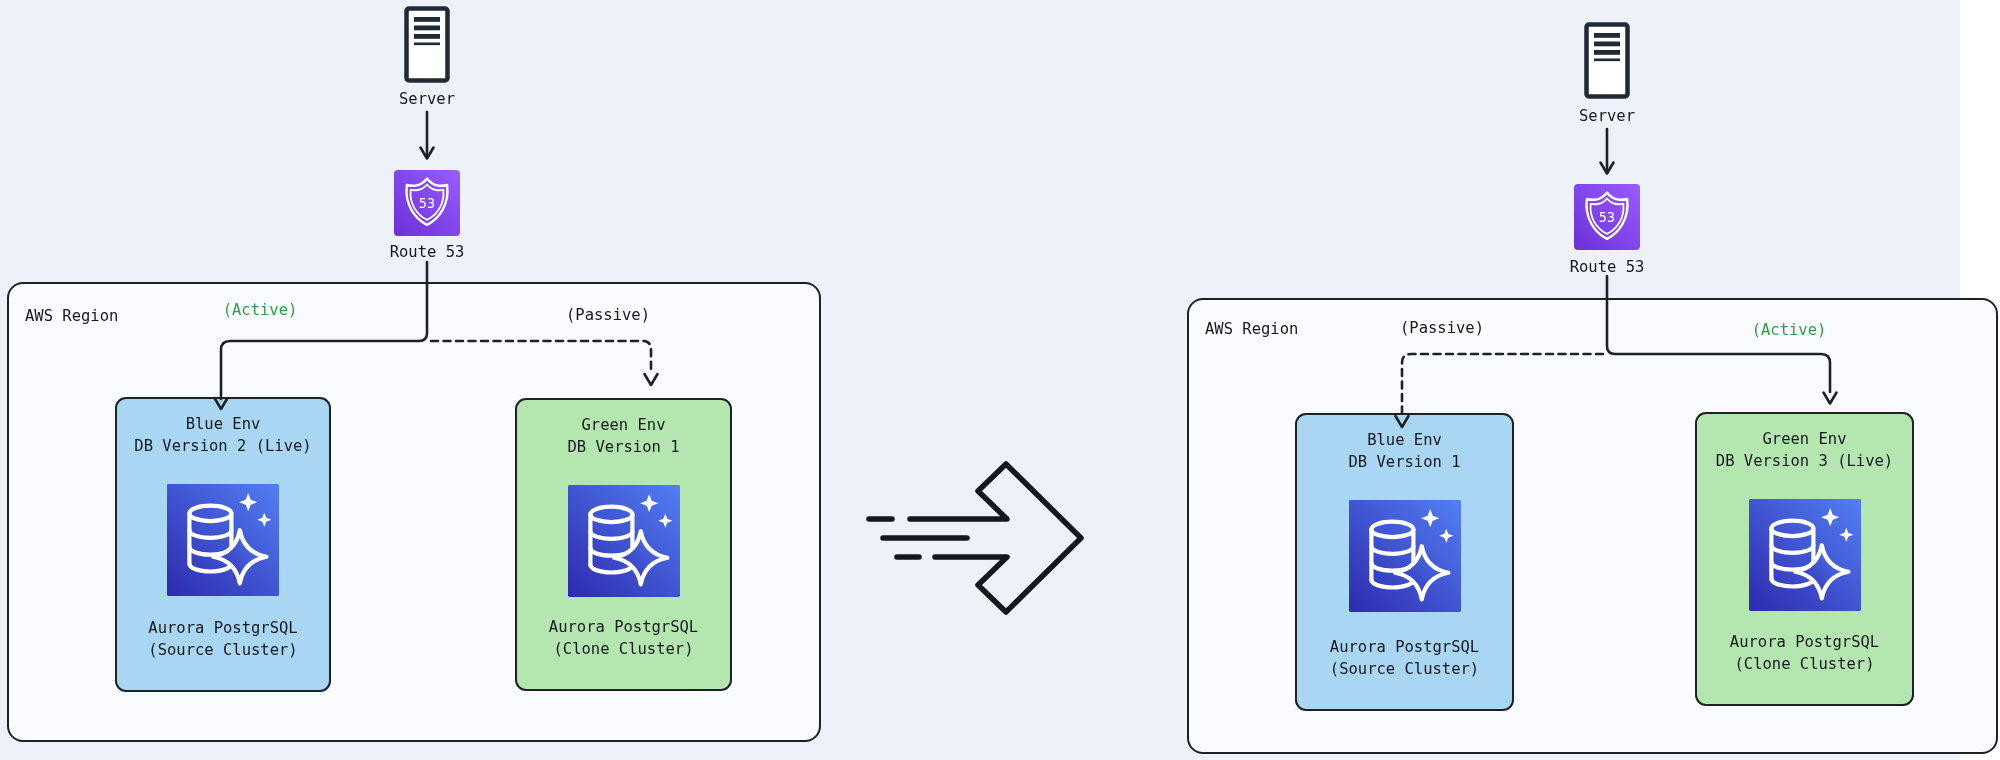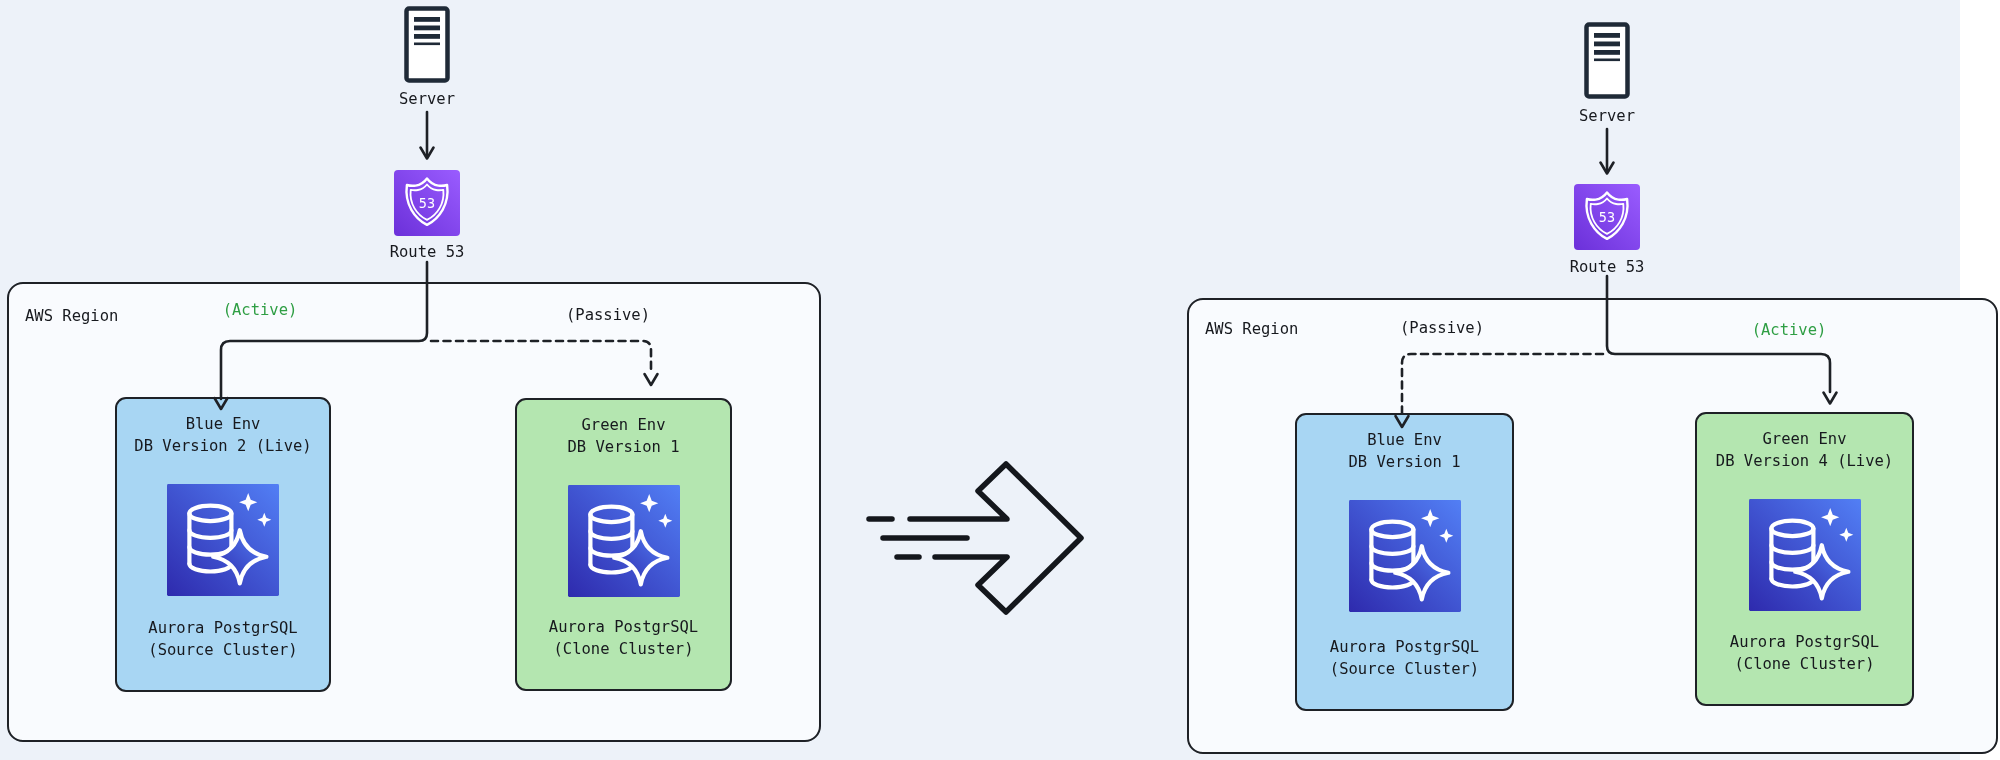--- a/index.html
+++ b/index.html
@@ -180,21 +180,21 @@
       <path d="M16,57 A15,5.5 0 0 0 46,57"></path>
     </g>
     <path d="M52,33 Q55,49 71,52 Q55,55 52,71 Q49,55 33,52 Q49,49 52,33 Z" fill="url(#aurg2)" stroke="#ffffff" stroke-width="3" stroke-linejoin="round"></path>
     <path d="M58,6.5 L59.8,11.2 L64.5,13 L59.8,14.8 L58,19.5 L56.2,14.8 L51.5,13 L56.2,11.2 Z" fill="#ffffff"></path>
     <path d="M69.5,20.5 L70.9,24.1 L74.5,25.5 L70.9,26.9 L69.5,30.5 L68.1,26.9 L64.5,25.5 L68.1,24.1 Z" fill="#ffffff"></path>
         </svg></div>
     <div class="sub"><span>Aurora PostgrSQL</span><br><span>(Source Cluster)</span></div>
   </div>
 
   <div class="env green" style="left:1695px;top:412px;width:215px;height:290px">
-    <div class="title"><span>Green Env</span><br><span>DB Version 4 (Live)</span></div>
+    <div class="title"><span>Green Env</span><br><span>DB Version 3 (Live)</span></div>
     <div class="aurora-icon"><svg viewBox="0 0 80 80" width="100%" height="100%">
     <defs>
             <linearGradient id="aurg3" x1="0" y1="1" x2="1" y2="0">
       <stop offset="0" stop-color="#2e2aad"></stop>
               <stop offset="1" stop-color="#527ff5"></stop>
             </linearGradient>
           </defs>
     <rect width="80" height="80" rx="1" fill="url(#aurg3)"></rect>
     <g fill="none" stroke="#ffffff" stroke-width="3" stroke-linecap="round">
       <ellipse cx="31" cy="21" rx="15" ry="5.5"></ellipse>

